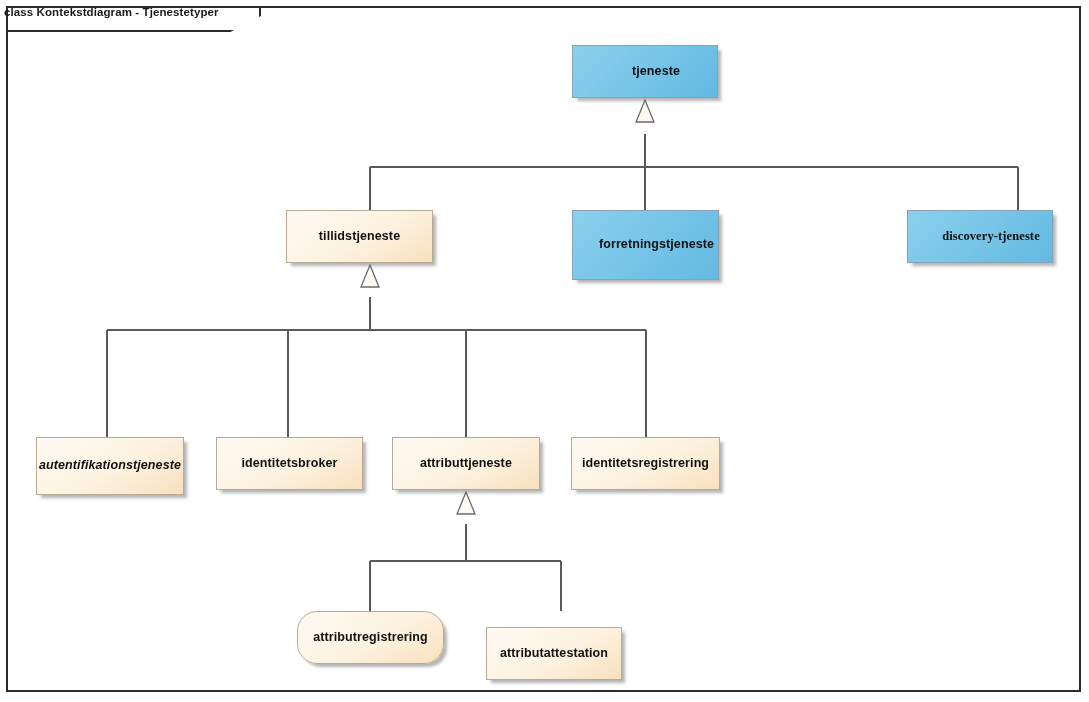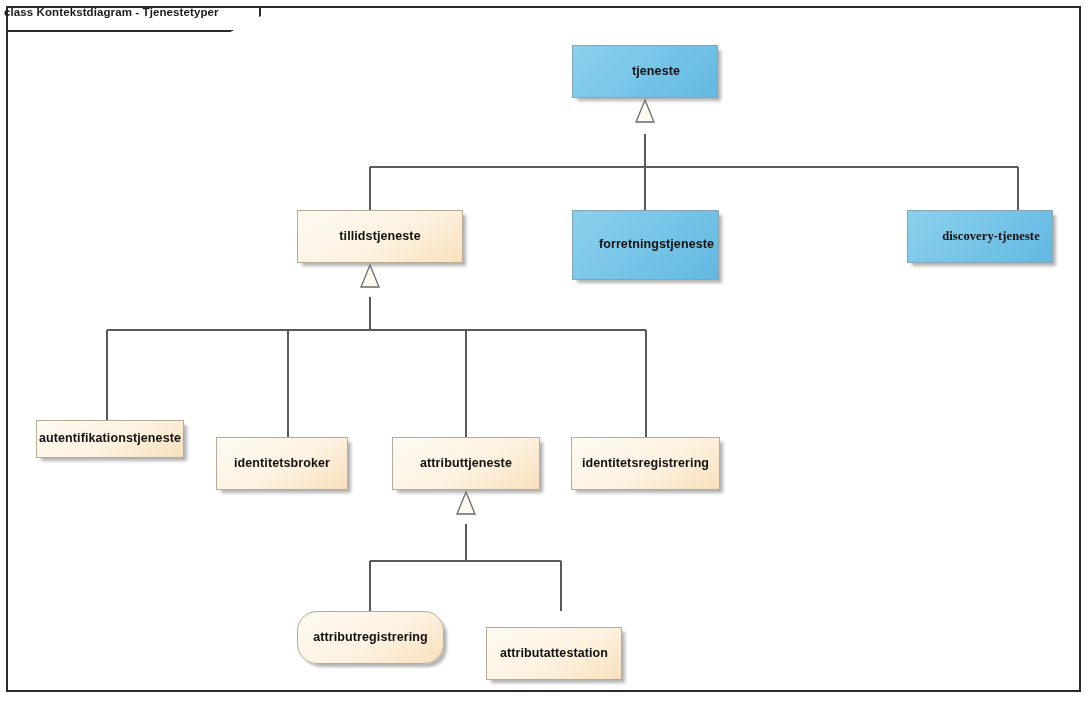--- a/index.html
+++ b/index.html
@@ -131,37 +131,37 @@
       <polygon points="645,100 654,122 636,122"></polygon>
       <polygon points="370,265 379,287 361,287"></polygon>
       <polygon points="466,492 475,514 457,514"></polygon>
     </g>
   </svg>
 
   <div class="node blue" style="left:572px; top:45px; width:146px; height:53px;">
     <span class="label">tjeneste</span>
   </div>
 
-  <div class="node cream" style="left:297px; top:210px; width:166px; height:53px;align-items:center;">
+  <div class="node cream" style="left:286px; top:210px; width:147px; height:53px;align-items:center;">
     <span class="label">tillidstjeneste</span>
   </div>
 
   <div class="node blue" style="left:572px; top:210px; width:147px; height:70px;justify-content:center;">
     <span class="label">forretningstjeneste</span>
   </div>
 
   <div class="node blue" style="left:907px; top:210px; width:146px; height:53px;font-family:Liberation Serif, serif;">
     <span class="label">discovery-tjeneste</span>
   </div>
 
-  <div class="node cream" style="left:36px; top:420px; width:148px; height:38px;">
+  <div class="node cream" style="left:36px; top:437px; width:148px; height:58px;font-style:italic;">
     <span class="label">autentifikationstjeneste</span>
   </div>
 
-  <div class="node cream" style="left:216px; top:437px; width:132px; height:53px;">
+  <div class="node cream" style="left:216px; top:437px; width:147px; height:53px;">
     <span class="label">identitetsbroker</span>
   </div>
 
   <div class="node cream" style="left:571px; top:437px; width:149px; height:53px;">
     <span class="label">identitetsregistrering</span>
   </div>
 
   <div class="node cream" style="left:392px; top:437px; width:148px; height:53px;">
     <span class="label">attributtjeneste</span>
   </div>

